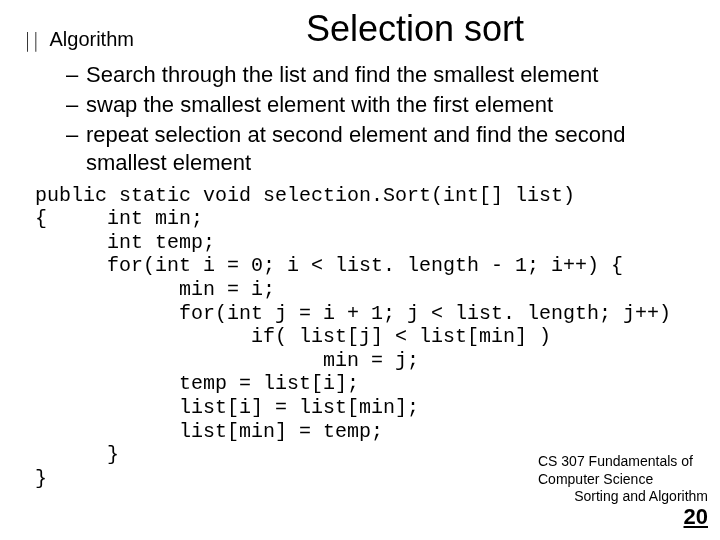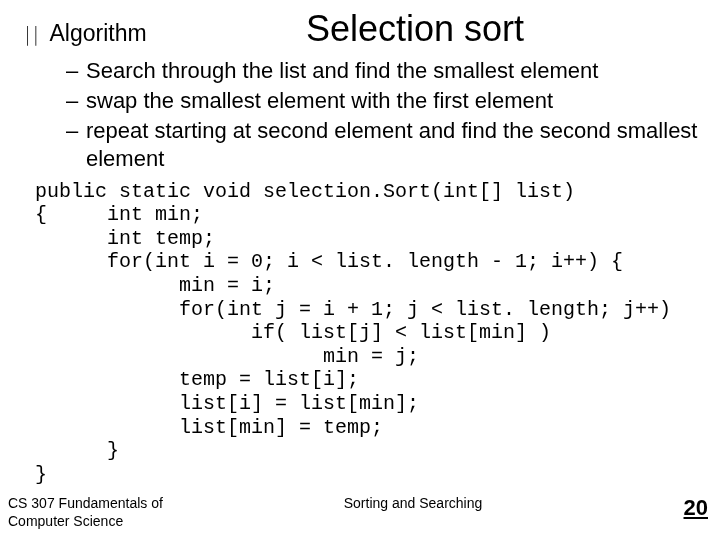--- a/index.html
+++ b/index.html
@@ -1,27 +1,27 @@
 <!DOCTYPE html>
 <html><head>
 <meta charset="utf-8">
 <style>
   * { margin: 0; padding: 0; box-sizing: border-box; }
   html, body { width: 720px; height: 540px; background: #fff; font-family: Arial, Helvetica, sans-serif; color: #000; }
   .slide { position: relative; width: 720px; height: 540px; padding: 8px 20px 0 20px; }
-  .title { font-size: 36px; font-weight: 400; text-align: center; margin-left: 110px; margin-bottom: 4px; }
+  .title { font-size: 36px; font-weight: 400; text-align: center; margin-left: 110px; margin-bottom: 12px; }
   .bullet-row { display: flex; align-items: center; margin-top: -34px; }
   .chev { font-size: 14px; margin-right: 6px; line-height: 1; transform: scaleY(1.4) scaleX(0.7); }
-  .algo { font-size: 23px; text-align: right; }
+  .algo { font-size: 20px; text-align: right; }
   .sub-list { margin: 10px 0 0 46px; font-size: 22px; line-height: 1.28; }
   .sub-list .item { display: flex; margin-bottom: 2px; }
   .sub-list .dash { width: 20px; flex-shrink: 0; }
   .sub-list .txt { flex: 1; }
   .code { font-family: "Courier New", Courier, monospace; font-size: 20px; line-height: 1.18; white-space: pre; margin-top: 6px; margin-left: 15px; }
-  .footer { position: absolute; bottom: 10px; left: 8px; right: 12px; display: flex; align-items: flex-start; font-size: 14px; }
+  .footer { position: absolute; bottom: 10px; left: 8px; right: 12px; display: flex; align-items: flex-end; font-size: 14px; flex-direction: column; }
   .footer-left { width: 170px; line-height: 1.25; }
   .footer-center { flex: 1; text-align: center; }
   .footer-right { width: 60px; text-align: right; font-size: 22px; font-weight: 700; text-decoration: underline; }
 </style>
 </head>
 <body>
 
 <div class="slide">
 
   <div class="title">Selection sort</div>
@@ -35,37 +35,37 @@
     <div class="item">
       <span class="dash">–</span>
       <span class="txt">Search through the list and find the smallest element</span>
     </div>
     <div class="item">
       <span class="dash">–</span>
       <span class="txt">swap the smallest element with the first element</span>
     </div>
     <div class="item">
       <span class="dash">–</span>
-      <span class="txt">repeat starting at second element and find the second smallest element</span>
+      <span class="txt">repeat selection at second element and find the second smallest element</span>
     </div>
   </div>
 
   <div class="code">public static void selection.Sort(int[] list)
 {     int min;
       int temp;
       for(int i = 0; i &lt; list. length - 1; i++) {
             min = i;
             for(int j = i + 1; j &lt; list. length; j++)
                   if( list[j] &lt; list[min] )
                         min = j;
             temp = list[i];
             list[i] = list[min];
             list[min] = temp;
       }
 }</div>
 
   <div class="footer">
     <div class="footer-left">CS 307 Fundamentals of Computer Science</div>
-    <div class="footer-center">Sorting and Searching</div>
+    <div class="footer-center">Sorting and Algorithm</div>
     <div class="footer-right">20</div>
   </div>
 
 </div>
 
 </body></html>

